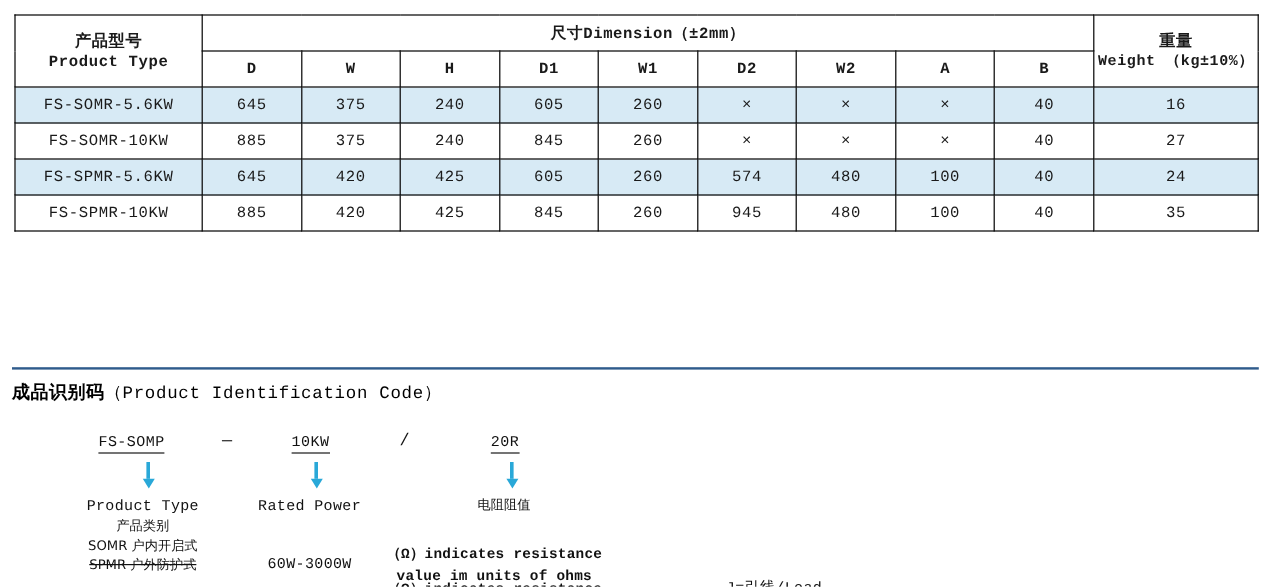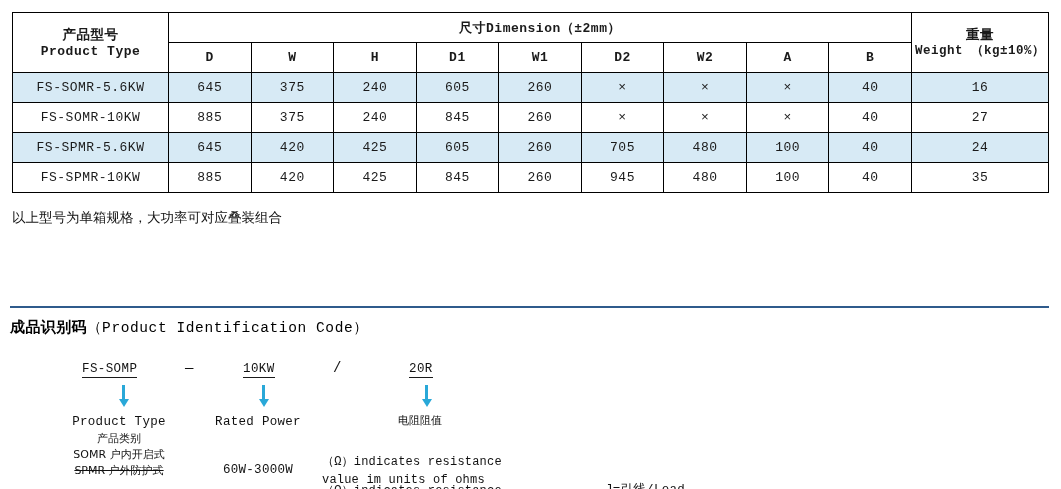--- a/index.html
+++ b/index.html
@@ -178,23 +178,24 @@
     font-family: "Liberation Mono", monospace;
     font-size: 12.5px;
     letter-spacing: 0.3px;
   }
   .blk .zh {
     font-family: "DejaVu Sans", sans-serif;
     font-size: 11px;
   }
   .lft {
     position: absolute;
-    text-align: left;
+    text-align: center;
     line-height: 1.5;
     white-space: nowrap;
+    font-weight: bold;
   }
   .lft .en {
     font-family: "Liberation Mono", monospace;
     font-size: 12px;
     letter-spacing: 0.2px;
   }
   .strike {
     text-decoration: line-through;
   }
 </style>
@@ -258,21 +259,21 @@
           <td>40</td>
           <td>27</td>
         </tr>
         <tr class="row-alt">
           <td>FS-SPMR-5.6KW</td>
           <td>645</td>
           <td>420</td>
           <td>425</td>
           <td>605</td>
           <td>260</td>
-          <td>705</td>
+          <td>574</td>
           <td>480</td>
           <td>100</td>
           <td>40</td>
           <td>24</td>
         </tr>
         <tr>
           <td>FS-SPMR-10KW</td>
           <td>885</td>
           <td>420</td>
           <td>425</td>
@@ -282,21 +283,20 @@
           <td>480</td>
           <td>100</td>
           <td>40</td>
           <td>35</td>
         </tr>
       </tbody>
     </table>
   </div>
 
   <div class="notes">
-    <div>以上型号为单箱规格，大功率可对应叠装组合</div>
   </div>
 
   <div class="divider"></div>
 
   <div class="section-title">
     <span>成品识别码</span><span class="en">（Product Identification Code）</span>
   </div>
 
   <div class="code-diagram">
 

